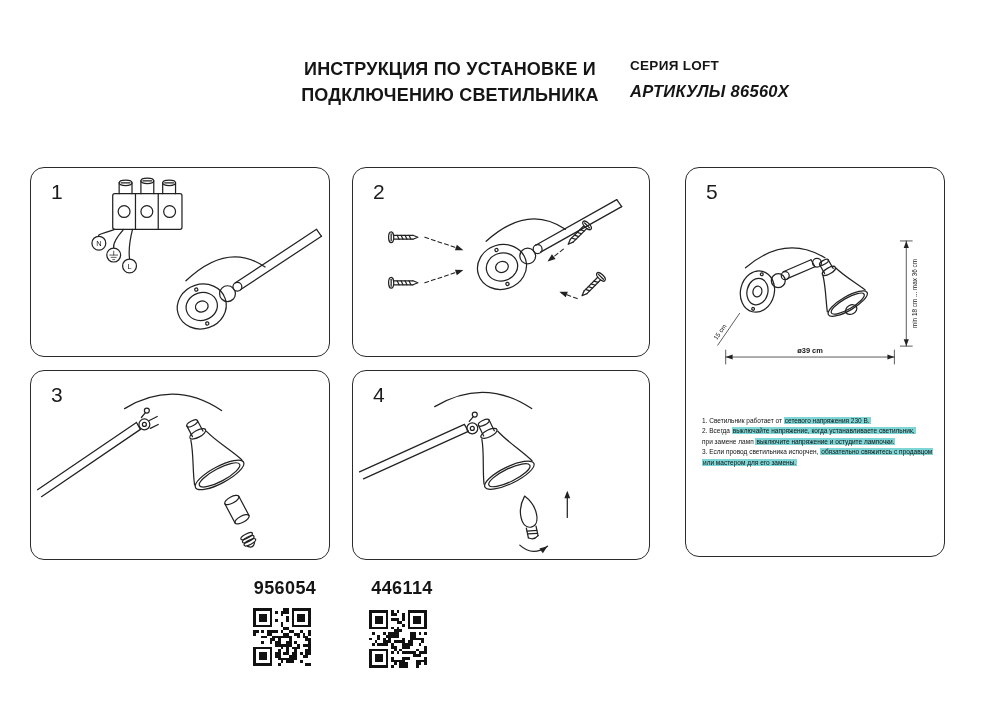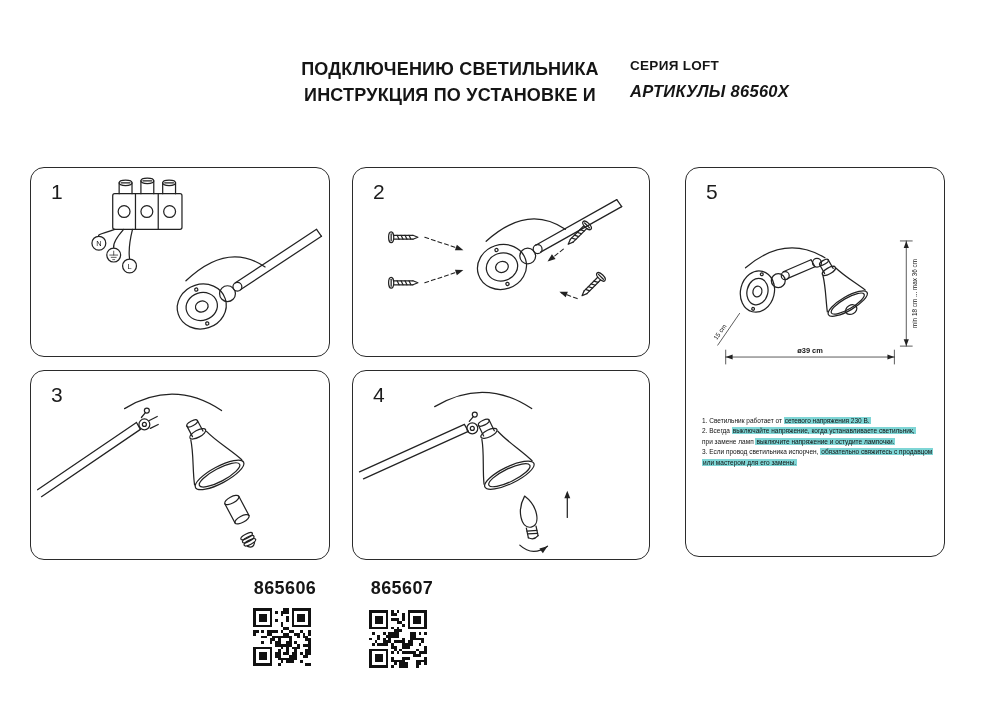--- a/index.html
+++ b/index.html
@@ -54,22 +54,22 @@
   #art1 { left:220px; top:578px; }
   #art2 { left:337px; top:578px; }
   .qr { position:absolute; width:58px; height:58px; }
   #qr1 { left:253px; top:608px; }
   #qr2 { left:369px; top:610px; }
 </style>
 </head>
 <body>
 
 <div class="title">
+  <div>ИНСТРУКЦИЯ ПО УСТАНОВКЕ И</div>
   <div>ПОДКЛЮЧЕНИЮ СВЕТИЛЬНИКА</div>
-  <div>ИНСТРУКЦИЯ ПО УСТАНОВКЕ И</div>
 </div>
 <div class="hdr-right">
   <div class="hdr-series">СЕРИЯ LOFT</div>
   <div class="hdr-articles">АРТИКУЛЫ 86560X</div>
 </div>
 
 <div class="panel" id="p1">
   <div class="step-num">1</div>
   <svg class="illus" viewBox="0 0 300 190">
 
@@ -322,22 +322,22 @@
 
   <div class="notes">
     <div class="nline"><span>1. Светильник работает от </span><span class="hl">сетевого напряжения 230 В.</span></div>
     <div class="nline"><span>2. Всегда </span><span class="hl">выключайте напряжение, когда устанавливаете светильник,</span></div>
     <div class="nline"><span>при замене ламп </span><span class="hl">выключите напряжение и остудите лампочки.</span></div>
     <div class="nline"><span>3. Если провод светильника испорчен, </span><span class="hl">обязательно свяжитесь с продавцом</span></div>
     <div class="nline"><span class="hl">или мастером для его замены.</span></div>
   </div>
 </div>
 
-<div class="art-label" id="art1">865606</div>
-<div class="art-label" id="art2">865607</div>
+<div class="art-label" id="art1">956054</div>
+<div class="art-label" id="art2">446114</div>
 <div class="qr" id="qr1"><svg viewBox="0 0 21 21" width="100%" height="100%" shape-rendering="crispEdges" fill="#111">
       <rect x="0" y="0" width="1" height="1"></rect>
       <rect x="1" y="0" width="1" height="1"></rect>
       <rect x="2" y="0" width="1" height="1"></rect>
       <rect x="3" y="0" width="1" height="1"></rect>
       <rect x="4" y="0" width="1" height="1"></rect>
       <rect x="5" y="0" width="1" height="1"></rect>
       <rect x="6" y="0" width="1" height="1"></rect>
       <rect x="11" y="0" width="1" height="1"></rect>
       <rect x="12" y="0" width="1" height="1"></rect>

